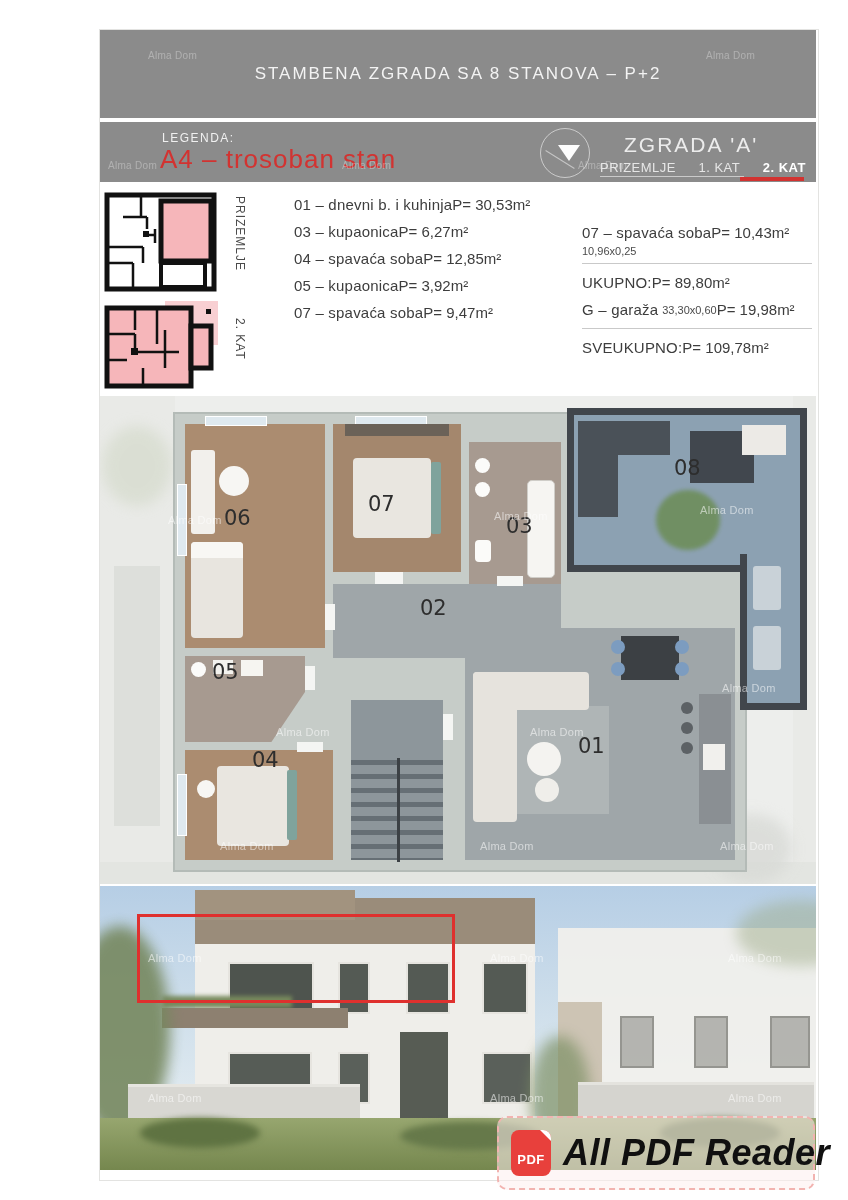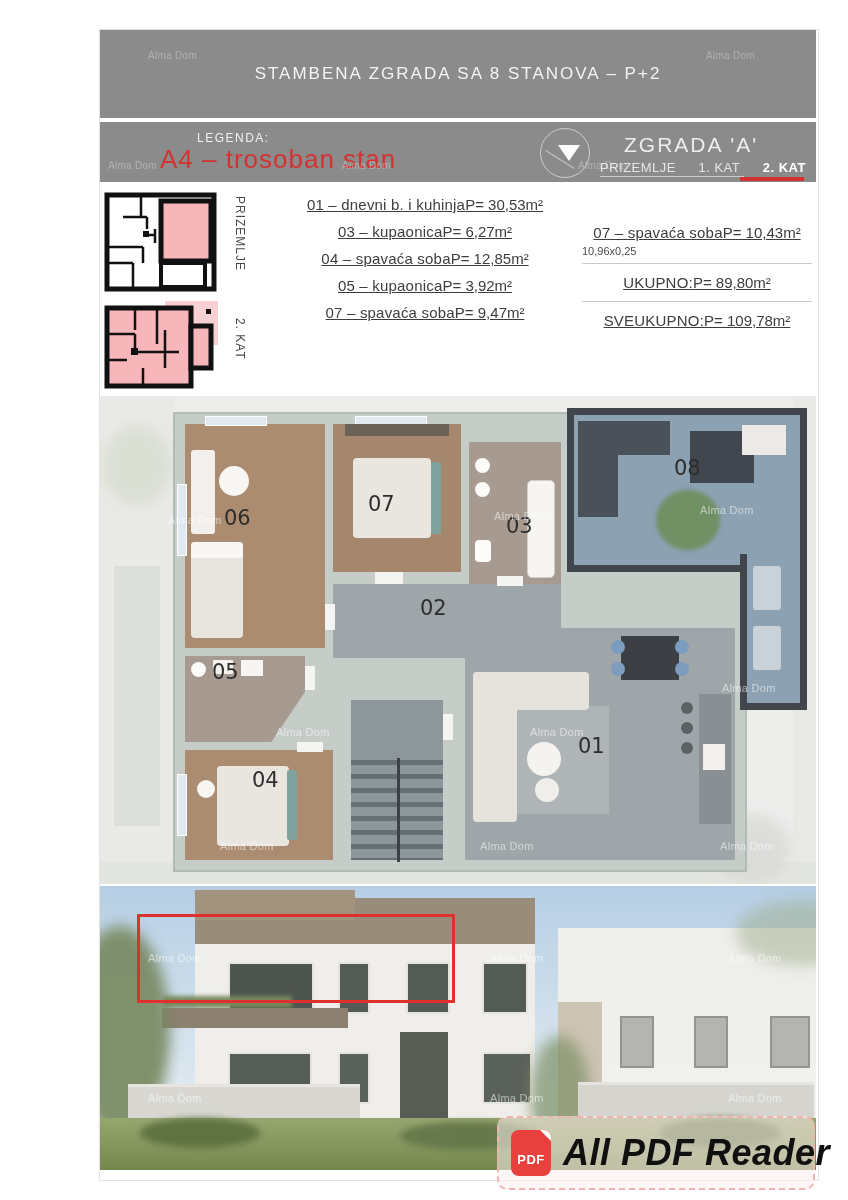--- a/index.html
+++ b/index.html
@@ -11,21 +11,21 @@
               border:1px solid #e3e3e1;pointer-events:none;}
 
   
   .hdr{position:absolute;left:100px;top:30px;width:716px;height:88px;background:#8b8b8b;
        display:flex;flex-direction:column;align-items:center;justify-content:center;gap:6px;}
   .hdr-title{color:#fbfbfb;font-size:26px;letter-spacing:3px;font-weight:400;}
   .hdr-sub{color:#f3f3f3;font-size:17px;letter-spacing:2px;font-weight:400;}
 
   
   .legend{position:absolute;left:100px;top:122px;width:716px;height:60px;background:#8b8b8b;}
-  .legend-label{position:absolute;left:62px;top:9px;color:#f0f0f0;font-size:12px;letter-spacing:1.5px;margin-left:35px;}
+  .legend-label{position:absolute;left:62px;top:9px;color:#f0f0f0;font-size:12px;letter-spacing:1.5px;}
   .legend-value{position:absolute;left:60px;top:22px;color:#d23331;font-size:26px;letter-spacing:1px;}
   .compass{position:absolute;left:440px;top:6px;width:48px;height:48px;border:1px solid rgba(255,255,255,.55);
            border-radius:50%;}
   .compass-needle{position:absolute;left:17px;top:16px;width:0;height:0;
                   border-left:11px solid transparent;border-right:11px solid transparent;
                   border-top:16px solid #fdfdfd;}
   .compass-line{position:absolute;left:2px;top:30px;width:34px;height:1px;background:rgba(255,255,255,.5);
                 transform:rotate(32deg);}
   .bldg-name{position:absolute;left:524px;top:11px;color:#ececec;font-size:21px;letter-spacing:2px;}
   .tabs{position:absolute;left:500px;top:38px;width:206px;display:flex;justify-content:space-between;}
@@ -35,21 +35,21 @@
   .tab-underline-red{position:absolute;left:640px;top:55px;width:64px;height:4px;background:#d23331;}
 
   
   .thumb{position:absolute;}
   .vlabel{position:absolute;font-size:12px;letter-spacing:1px;color:#4a4a4a;white-space:nowrap;
           transform:rotate(90deg);transform-origin:0 0;}
 
   
   .tbl-left{position:absolute;left:294px;top:196px;width:262px;}
   .tbl-title{font-size:17px;color:#373737;letter-spacing:.5px;margin-bottom:14px;}
-  .trow{display:flex;justify-content:center;font-size:15px;color:#3d3d3d;margin-bottom:9px;line-height:18px;text-decoration:underline;}
+  .trow{display:flex;justify-content:flex-start;font-size:15px;color:#3d3d3d;margin-bottom:9px;line-height:18px;}
   .trow .lbl{letter-spacing:.2px;}
   .trow .val{white-space:nowrap;}
   .tbl-right{position:absolute;left:582px;top:224px;width:230px;}
   .trow .dims{font-size:11px;color:#4a4a4a;margin-left:4px;align-self:center;}
   .dims2{font-size:11px;color:#4a4a4a;margin:-6px 0 6px 0;}
   .tdivider{height:1px;background:#c9c9c9;margin:6px 0 10px 0;}
 
   
   .plan{position:absolute;left:100px;top:396px;width:716px;height:488px;background:#edeeec;overflow:hidden;}
   .pl-faint{position:absolute;background:#e2e4e0;}
@@ -169,20 +169,27 @@
     <div class="trow">
       <span class="lbl">07 – spavaća soba</span>
       <span class="val">P= 10,43m²</span>
     </div>
     <div class="dims2">10,96x0,25</div>
     <div class="tdivider"></div>
     <div class="trow">
       <span class="lbl">UKUPNO:</span>
       <span class="val">P= 89,80m²</span>
     </div>
+    <div class="trow">
+      <span style="display:flex;">
+        <span class="lbl">G – garaža</span>
+        <span class="dims">33,30x0,60</span>
+      </span>
+      <span class="val">P= 19,98m²</span>
+    </div>
     <div class="tdivider"></div>
     <div class="trow">
       <span class="lbl">SVEUKUPNO:</span>
       <span class="val">P= 109,78m²</span>
     </div>
   </div>
 
   <div class="plan">
 
     <div class="pl-faint" style="left:0;top:0;width:75px;height:488px;background:#e9eae7;"></div>
@@ -268,21 +275,21 @@
       <div class="furn" style="left:6px;top:72px;width:28px;height:44px;background:#c9d2d8;border-radius:3px;"></div>
     </div>
     <div class="pl-blob" style="left:556px;top:94px;width:64px;height:60px;background:#6f8f5f;filter:blur(2px);opacity:.95;"></div>
 
     <span class="rnum" style="left:124px;top:110px;">06</span>
     <span class="rnum" style="left:268px;top:96px;">07</span>
     <span class="rnum" style="left:406px;top:118px;">03</span>
     <span class="rnum" style="left:574px;top:60px;">08</span>
     <span class="rnum" style="left:320px;top:200px;">02</span>
     <span class="rnum" style="left:112px;top:264px;">05</span>
-    <span class="rnum" style="left:152px;top:372px;">04</span>
+    <span class="rnum" style="left:152px;top:352px;">04</span>
     <span class="rnum" style="left:478px;top:338px;">01</span>
 
     <span class="wm" style="left:68px;top:118px;">Alma Dom</span>
     <span class="wm" style="left:394px;top:114px;">Alma Dom</span>
     <span class="wm" style="left:600px;top:108px;">Alma Dom</span>
     <span class="wm" style="left:176px;top:330px;">Alma Dom</span>
     <span class="wm" style="left:430px;top:330px;">Alma Dom</span>
     <span class="wm" style="left:622px;top:286px;">Alma Dom</span>
     <span class="wm" style="left:120px;top:444px;">Alma Dom</span>
     <span class="wm" style="left:380px;top:444px;">Alma Dom</span>

